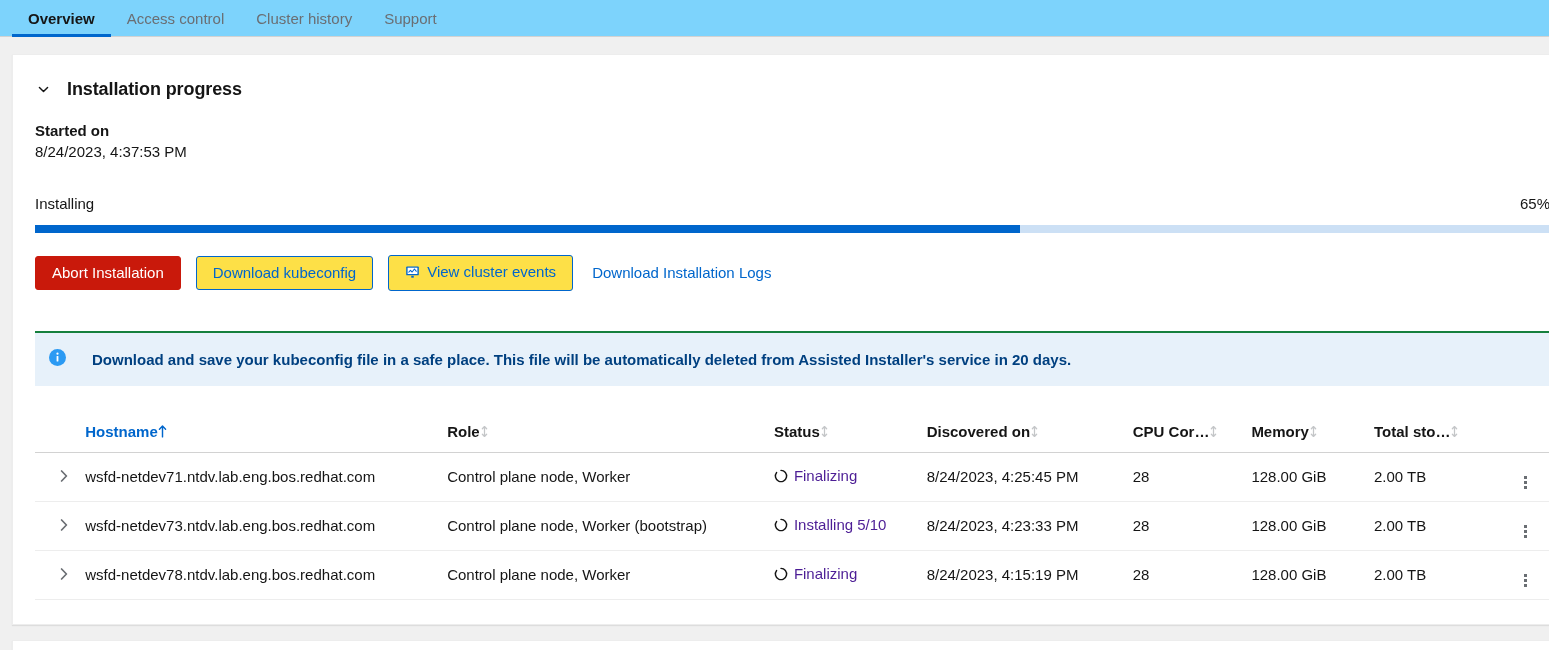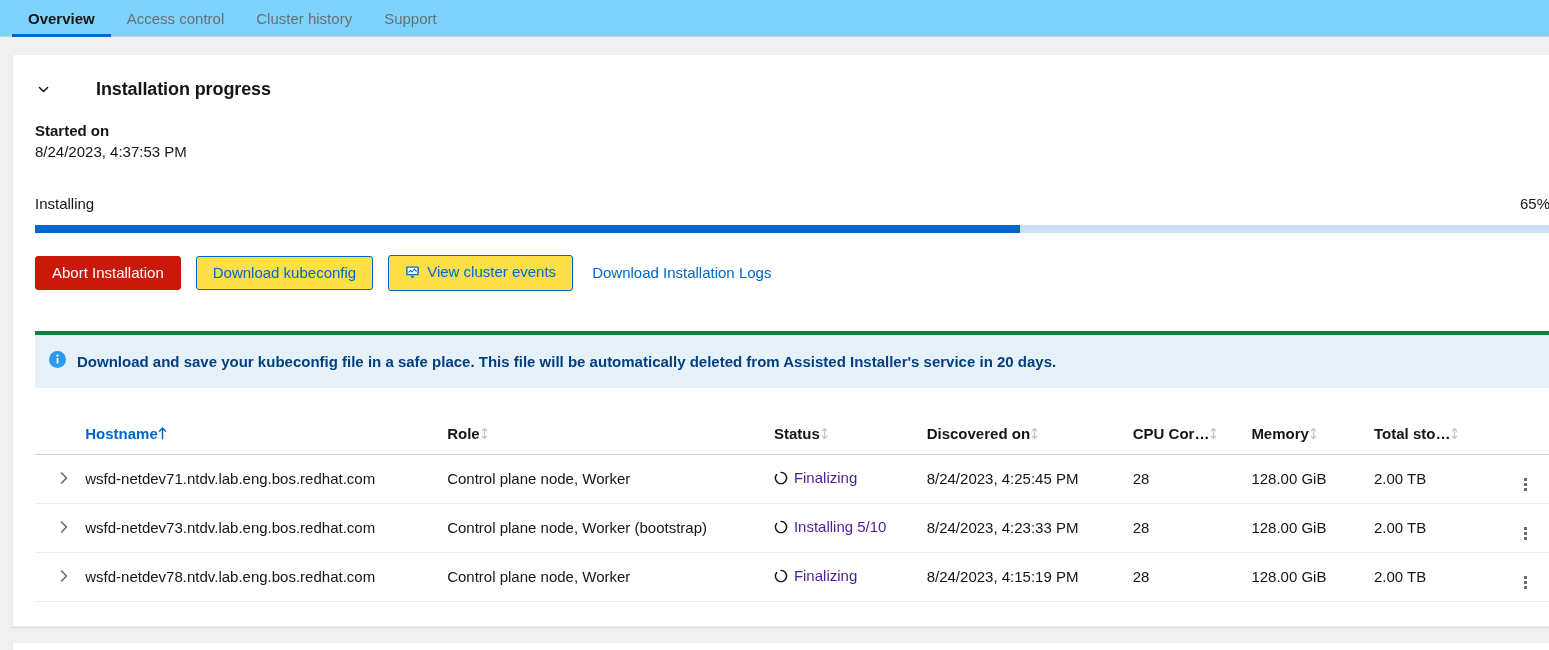--- a/index.html
+++ b/index.html
@@ -71,21 +71,20 @@
     width: 16px; height: 16px;
     display: inline-flex;
     align-items: center; justify-content: center;
     cursor: pointer;
     color: #151515;
   }
   .section-title {
     font-size: 18px;
     font-weight: bold;
     letter-spacing: -0.1px;
-    margin-left: 29px;
   }
 
   .started-label {
     font-size: 15px;
     font-weight: bold;
     margin-bottom: 4px;
   }
   .started-value {
     font-size: 15px;
     color: #151515;
@@ -146,25 +145,25 @@
     display: inline-flex;
     align-items: center;
     gap: 7px;
   }
 
   
   .alert {
     margin-top: 40px;
     width: 1515px;
     background: #e7f1fa;
-    border-top: 4px solid #15803d;
+    border-top: 2px solid #15803d;
     padding: 16px 16px 16px 14px;
     display: flex;
     align-items: flex-start;
-    gap: 11px;
+    gap: 26px;
   }
   .alert-text {
     font-size: 15px;
     font-weight: bold;
     color: #004080;
     line-height: 1.3;
     padding-top: 1px;
   }
 
   

